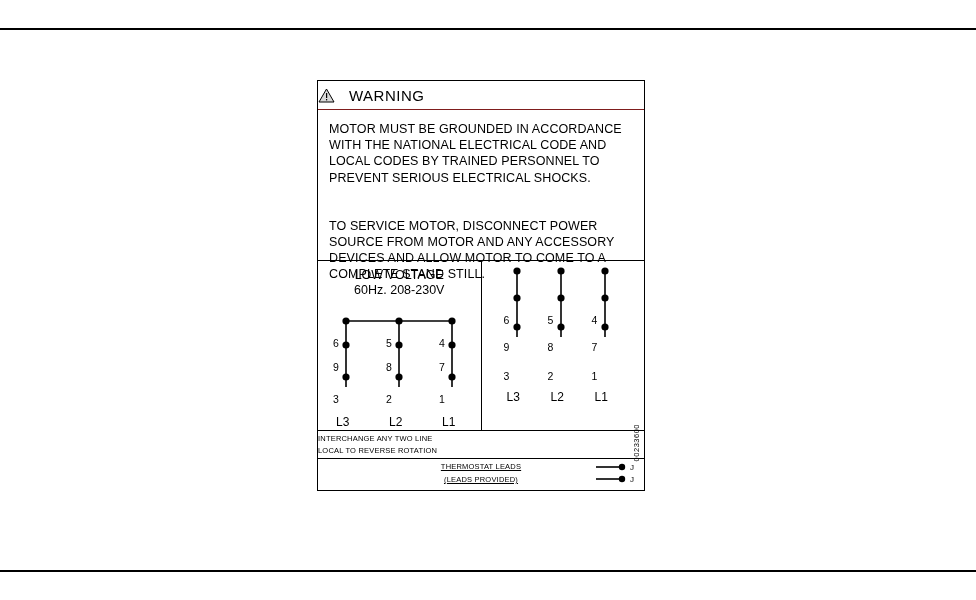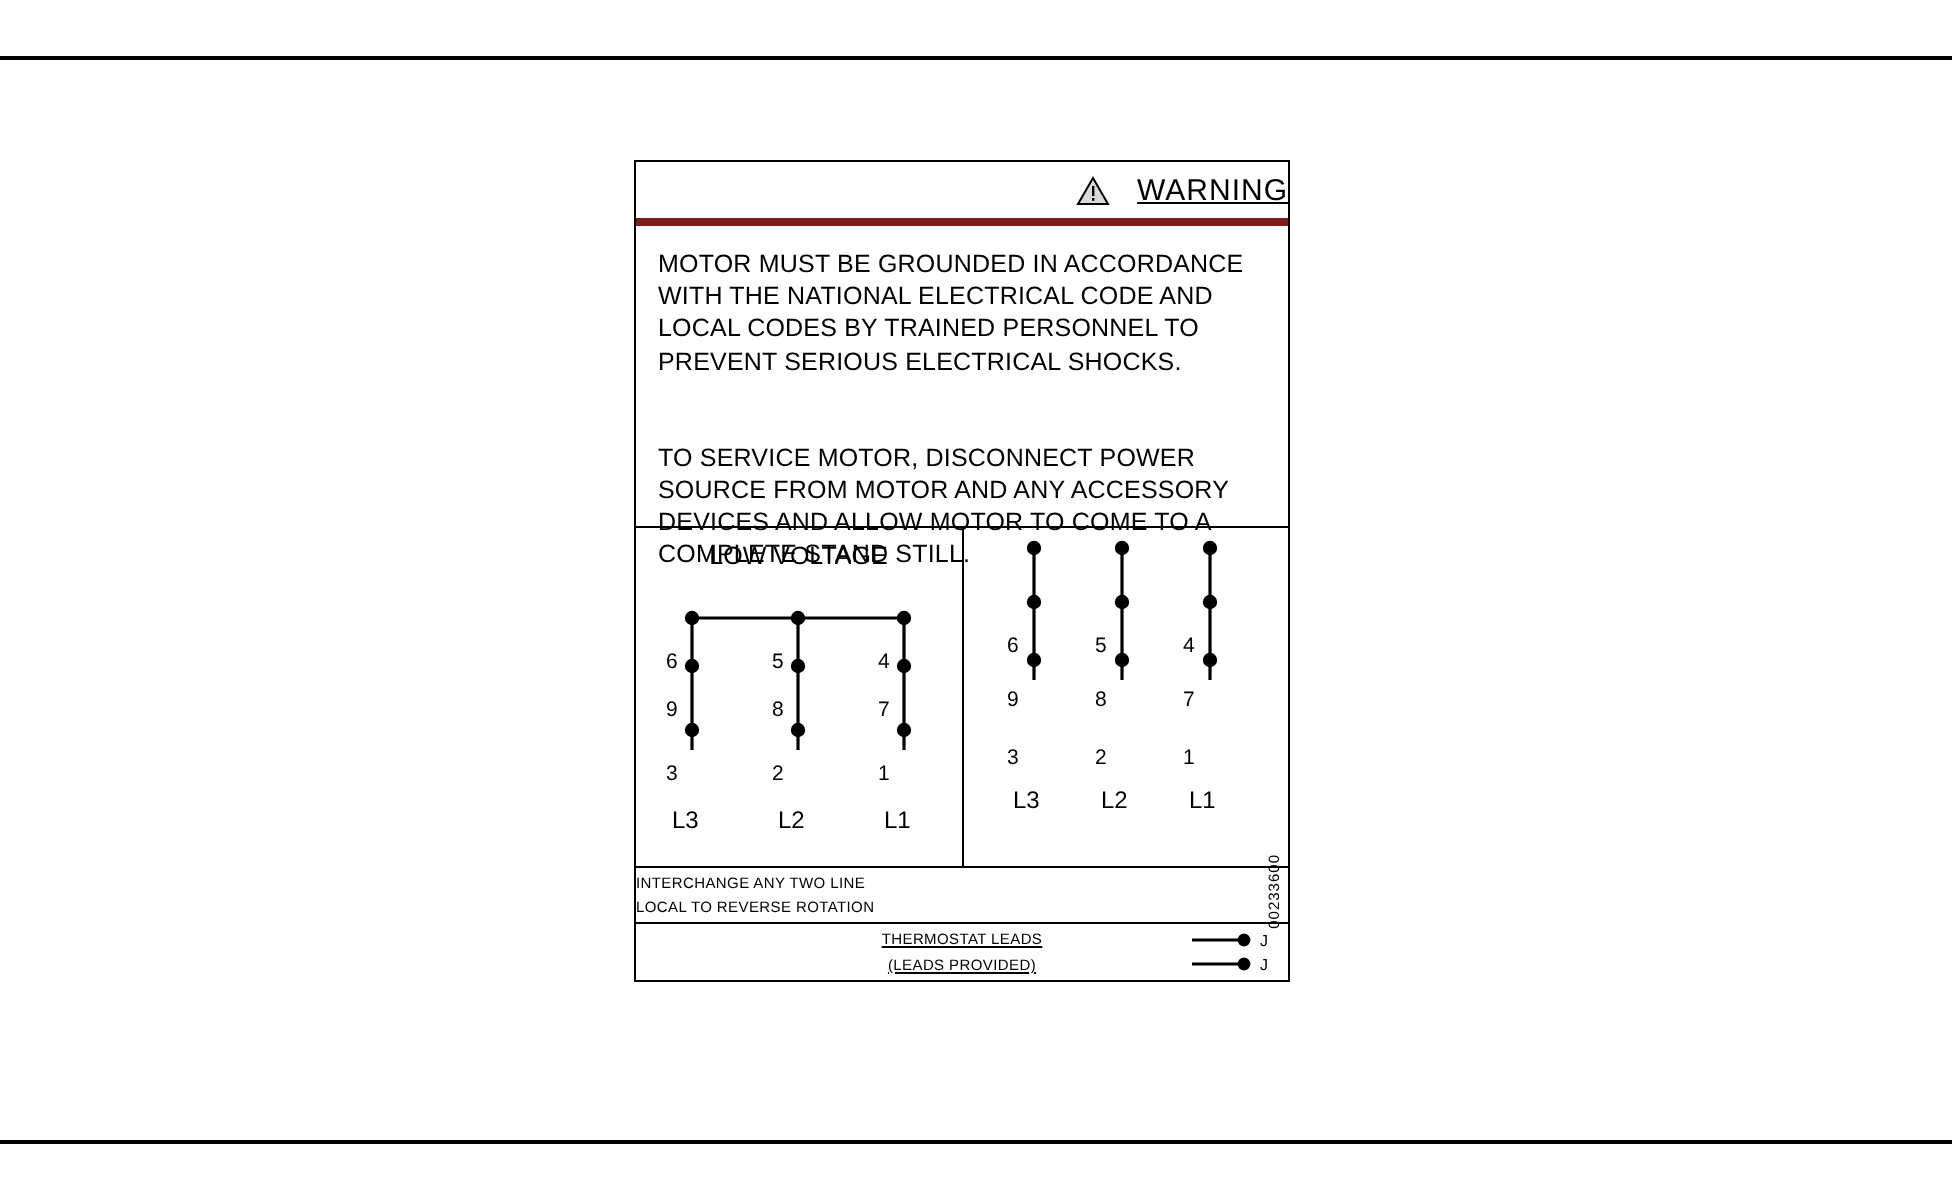--- a/index.html
+++ b/index.html
@@ -34,26 +34,25 @@
     width: 328px;
     height: 411px;
     border: 1px solid #000000;
     box-sizing: border-box;
     background: #ffffff;
   }
 
   
   .warn-head {
     height: 28px;
-    border-bottom: 4px solid #7f1d1d;
+    border-bottom: 1px solid #7f1d1d;
     display: flex;
     align-items: center;
-    justify-content: flex-end;
+    justify-content: flex-start;
     gap: 14px;
-    text-decoration: underline;
   }
   .warn-title {
     font-size: 15px;
     letter-spacing: 0.5px;
     color: #000000;
   }
   .warn-tri {
     position: relative;
     width: 17px;
     height: 15px;
@@ -188,20 +187,21 @@
   <div class="warn-body">
     <p class="first">MOTOR MUST BE GROUNDED IN ACCORDANCE WITH THE NATIONAL ELECTRICAL CODE AND LOCAL CODES BY TRAINED PERSONNEL TO PREVENT SERIOUS ELECTRICAL SHOCKS.</p>
     <p class="second">TO SERVICE MOTOR, DISCONNECT POWER SOURCE FROM MOTOR AND ANY ACCESSORY DEVICES AND ALLOW MOTOR TO COME TO A COMPLETE STAND STILL.</p>
   </div>
 
   <div class="diagrams">
 
     <div class="diag low">
       <div class="diag-title">
         <span class="l1">LOW VOLTAGE</span>
+        <span class="l2">60Hz. 208-230V</span>
       </div>
 
       <div class="wirewrap">
         <svg width="164" height="130" viewBox="0 0 164 130">
 
           <line x1="28" y1="23" x2="134" y2="23" stroke="#000000" stroke-width="1.6"></line>
 
           <line x1="28" y1="23" x2="28" y2="89" stroke="#000000" stroke-width="1.6"></line>
           <line x1="81" y1="23" x2="81" y2="89" stroke="#000000" stroke-width="1.6"></line>
           <line x1="134" y1="23" x2="134" y2="89" stroke="#000000" stroke-width="1.6"></line>

